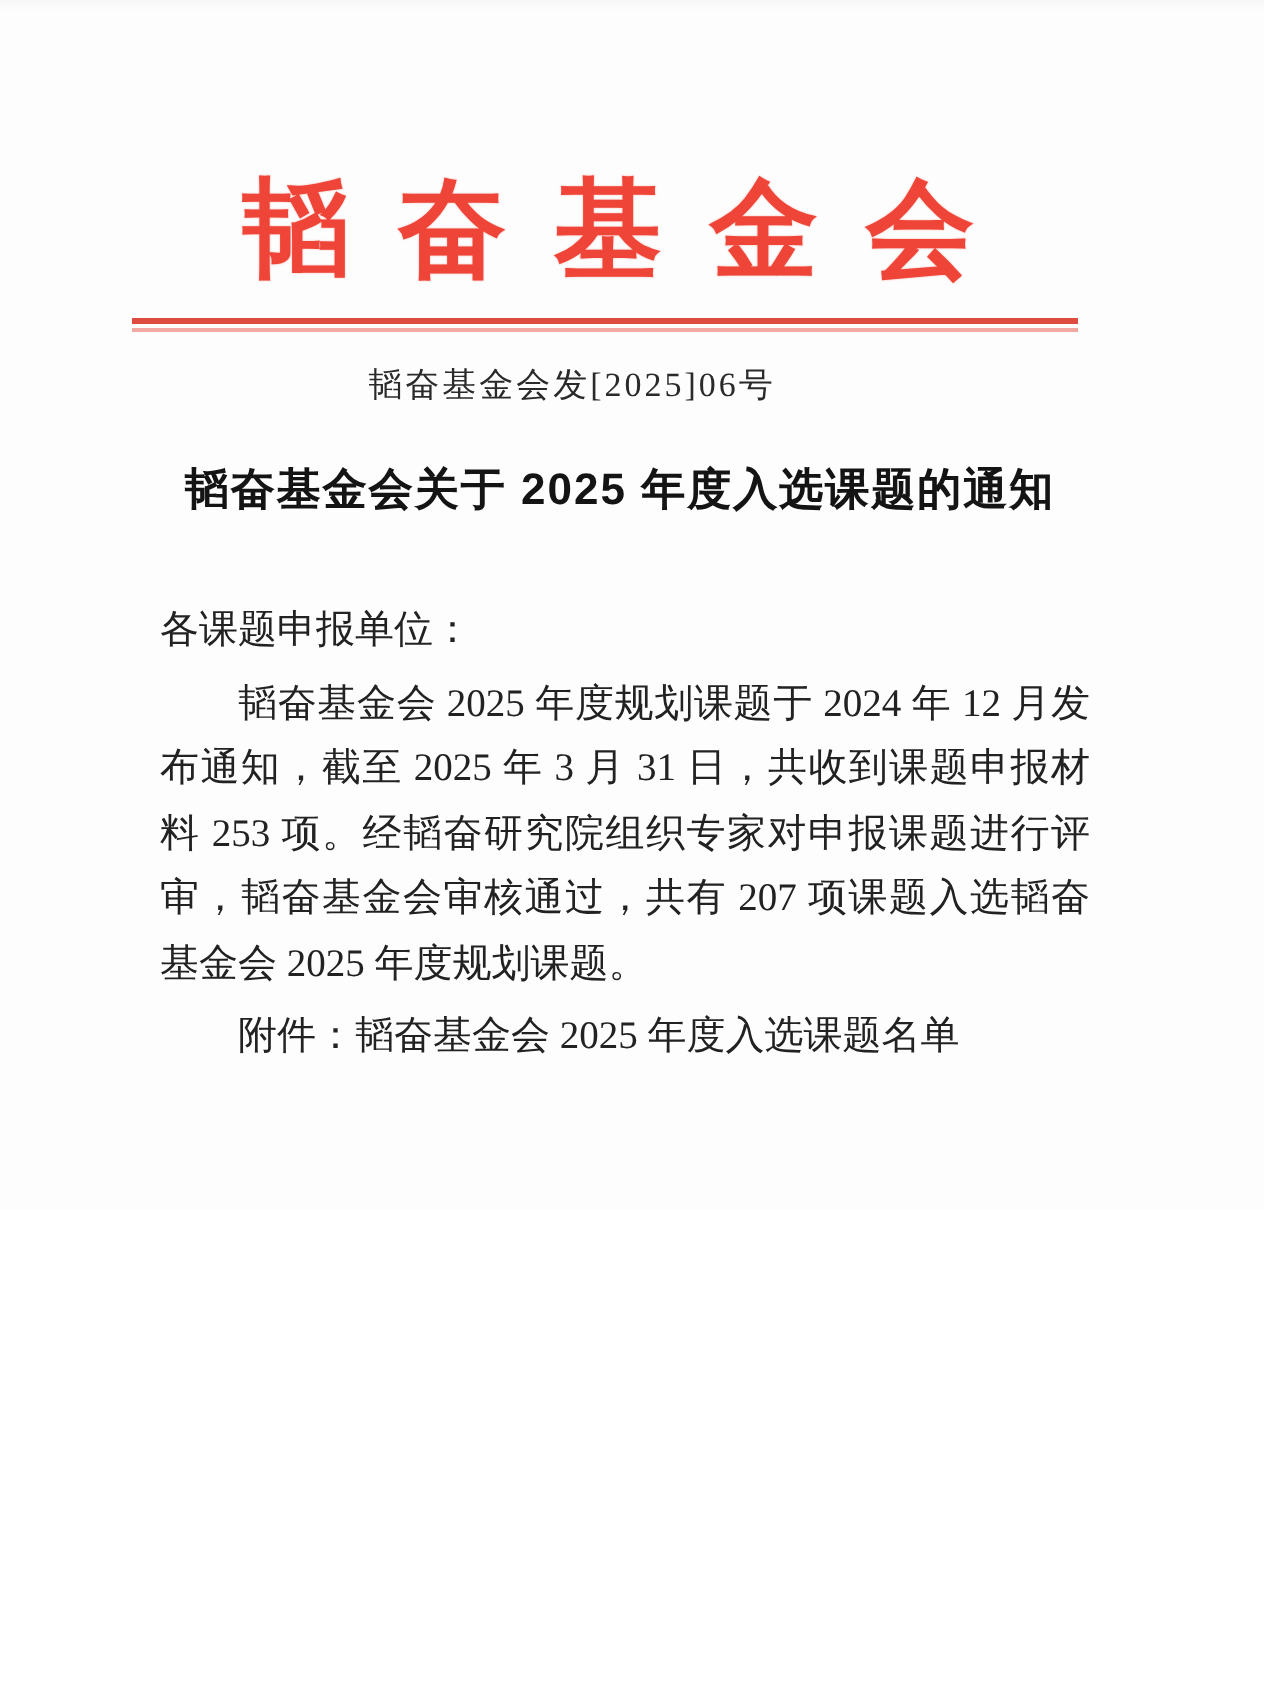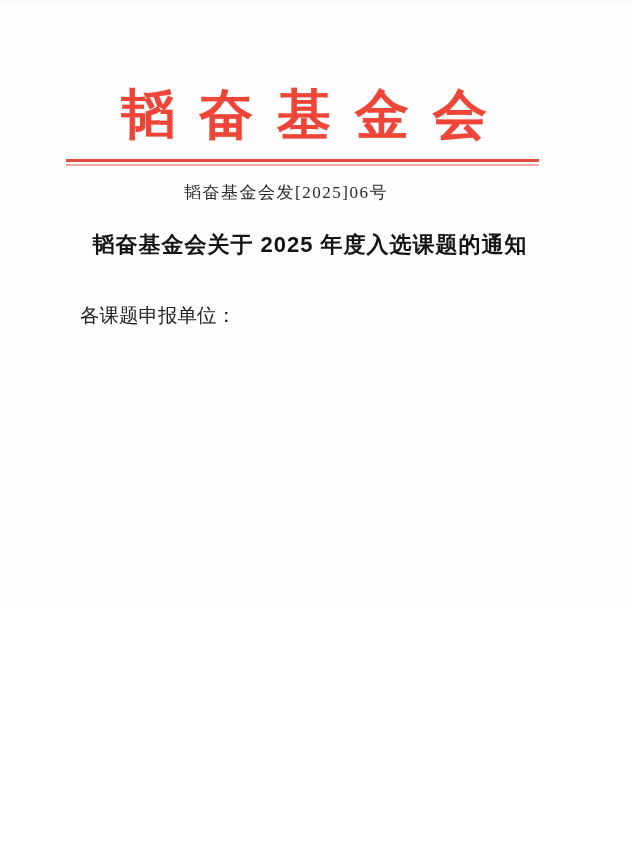--- a/index.html
+++ b/index.html
@@ -81,20 +81,22 @@
   <div class="letterhead">韬奋基金会</div>
 
   <div class="rule"></div>
 
   <div class="doc-number">韬奋基金会发[2025]06号</div>
 
   <div class="notice-title">韬奋基金会关于 2025 年度入选课题的通知</div>
 
   <div class="body-text">
     <p>各课题申报单位：</p>
+    <p class="indent">韬奋基金会 2025 年度规划课题于 2024 年 12 月发布通知，截至 2025 年 3 月 31 日，共收到课题申报材料 253 项。经韬奋研究院组织专家对申报课题进行评审，韬奋基金会审核通过，共有 207 项课题入选韬奋基金会 2025 年度规划课题。</p>
+    <p class="indent">附件：韬奋基金会 2025 年度入选课题名单</p>
   </div>
 
   <div class="signoff">
     <div>韬奋基金会</div>
     <div>2025 年 4 月 28 日</div>
   </div>
 
   <svg class="seal" viewBox="0 0 150 150" xmlns="http://www.w3.org/2000/svg">
     <defs>
       <filter id="rough" x="-10%" y="-10%" width="120%" height="120%">

